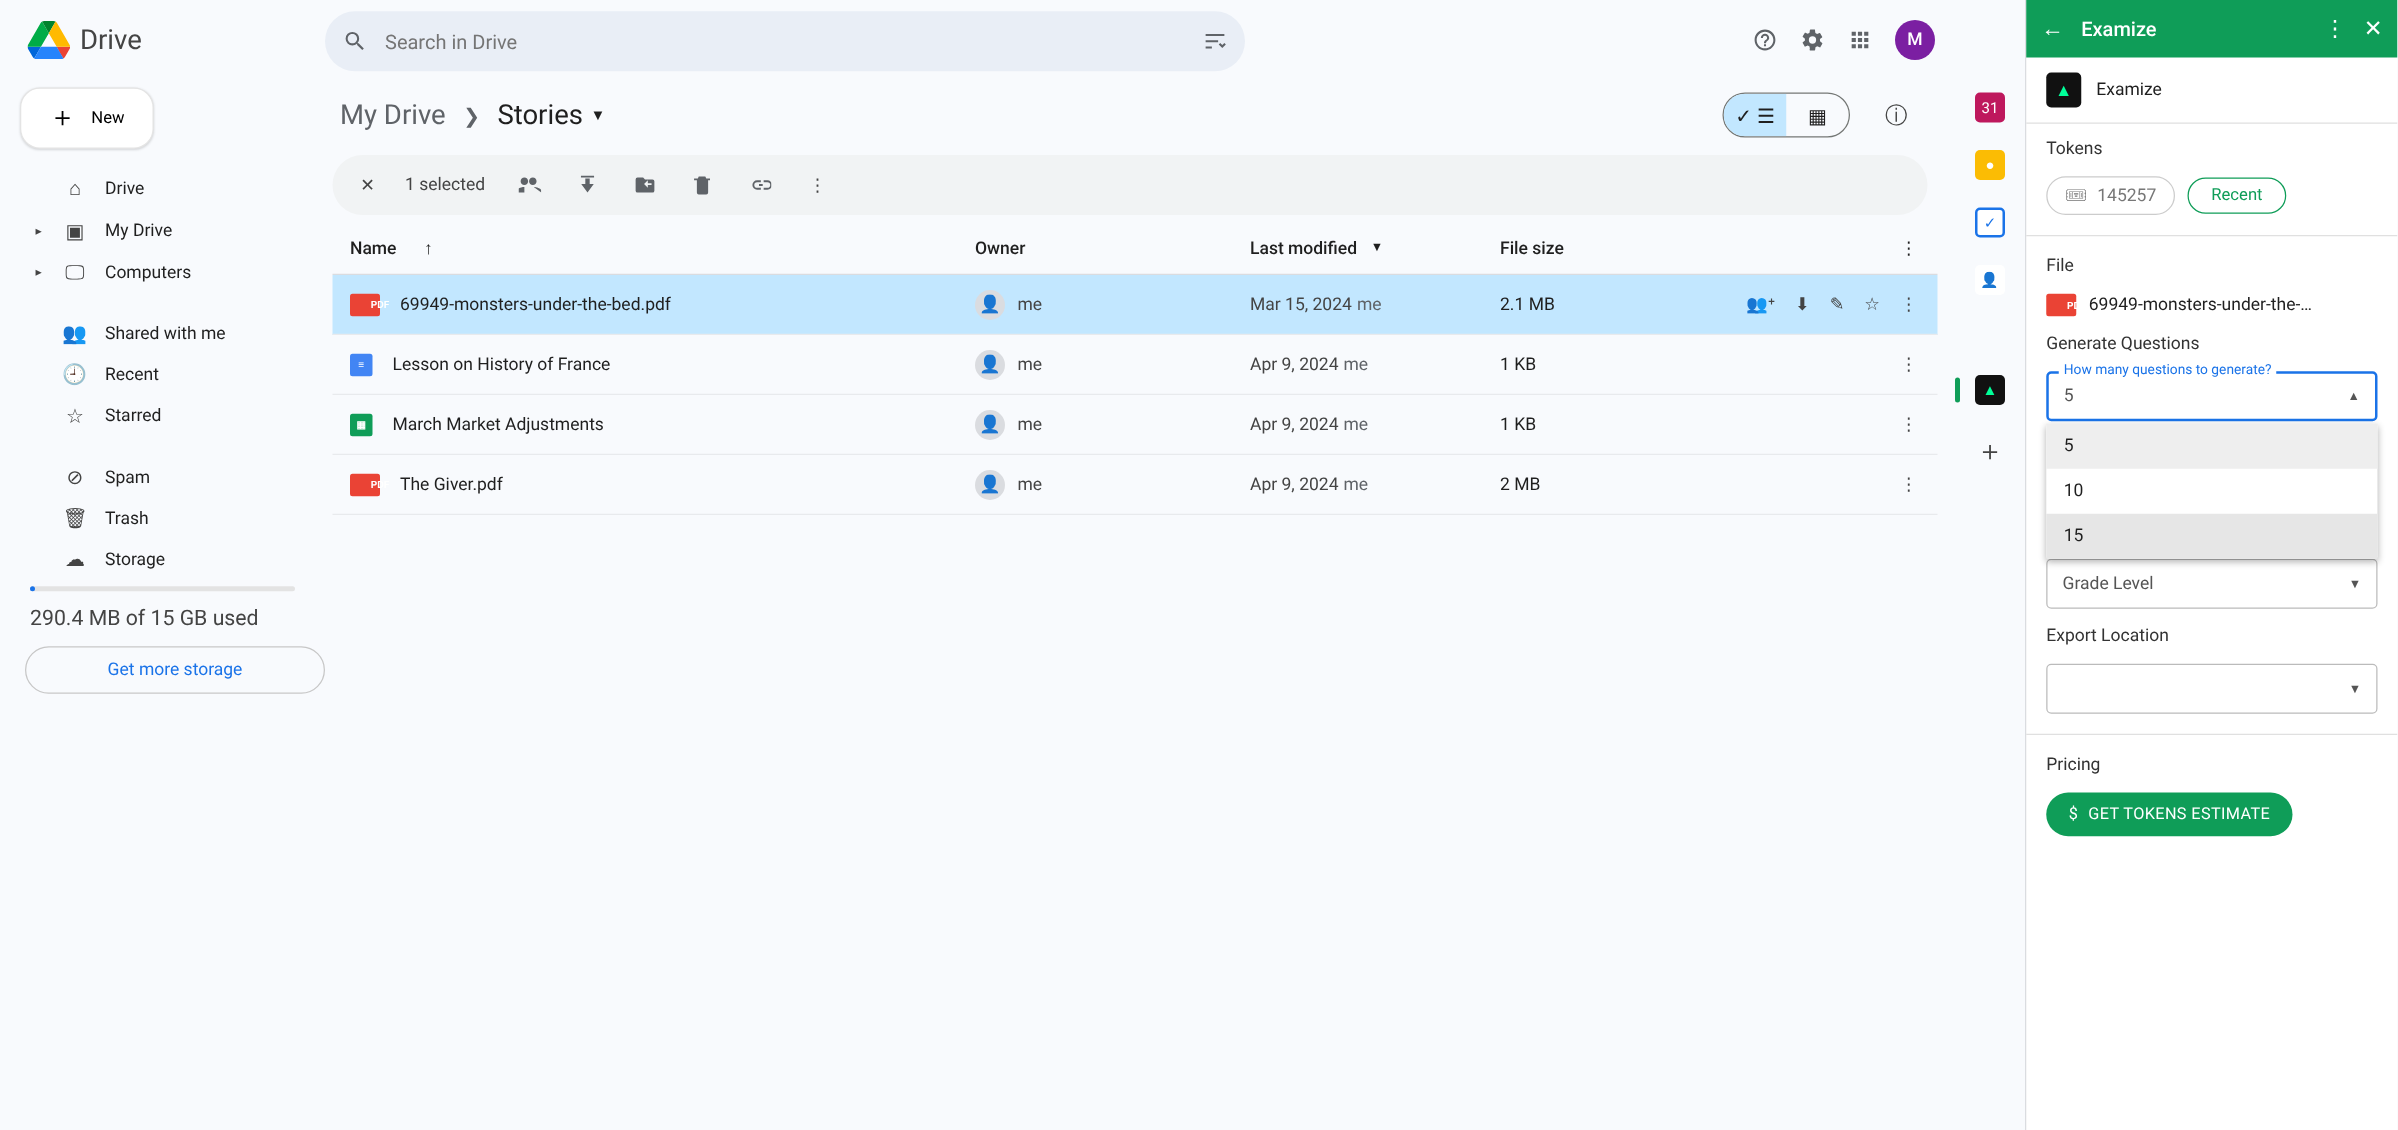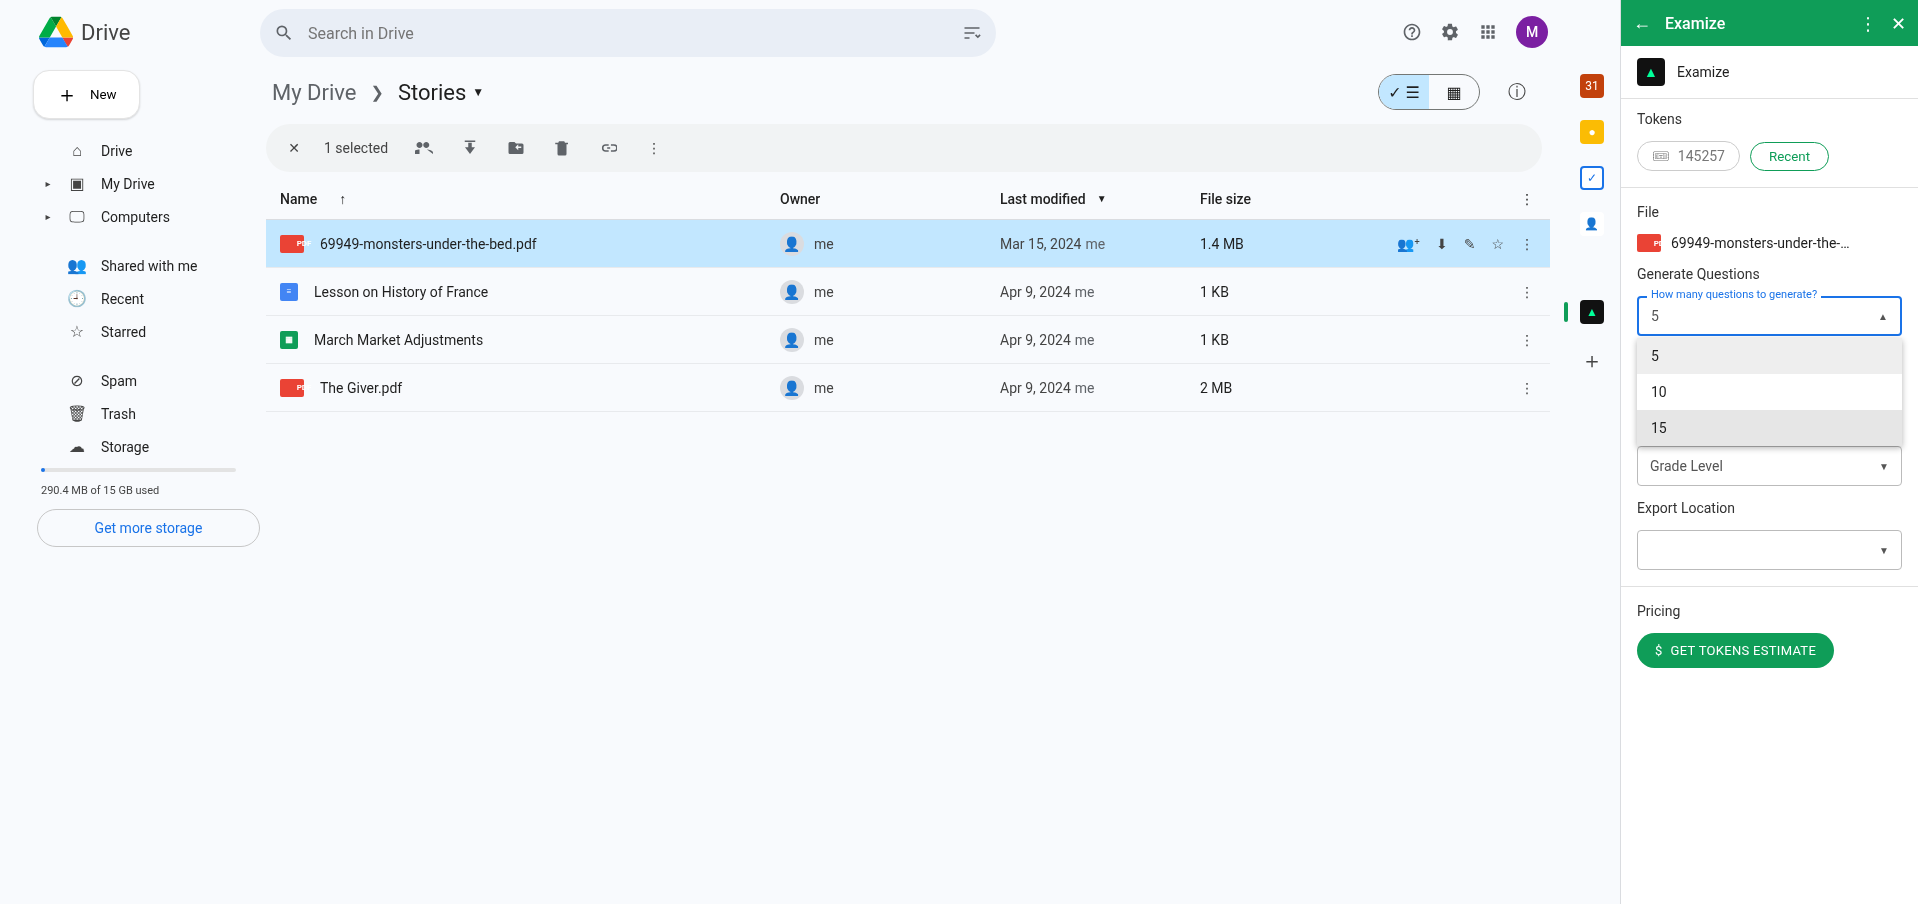--- a/index.html
+++ b/index.html
@@ -1,32 +1,32 @@
 <!DOCTYPE html>
 <html><head>
 <meta charset="utf-8">
 <style>
 * { margin:0; padding:0; box-sizing:border-box; font-family:"Google Sans",Roboto,Arial,sans-serif; }
 body { background:#f8fafd; color:#1f1f1f; font-size:14px; overflow:hidden; width:1918px; height:904px; }
 .app { display:flex; height:100%; }
 
 
-.sidebar { width:260px; padding:8px 0 0 33px; display:flex; flex-direction:column; }
+.sidebar { width:260px; padding:8px 0 0 16px; display:flex; flex-direction:column; }
 .logo-row { display:flex; align-items:center; gap:8px; height:48px; padding-left:6px; }
 .logo-text { font-size:22px; color:#444; }
 .new-btn { display:flex; align-items:center; gap:12px; background:#fff; border:1px solid #e4e4e4; border-radius:16px; padding:16px 22px; margin:14px 0 16px 0; box-shadow:0 1px 2px rgba(0,0,0,.15); width:fit-content; cursor:pointer; }
 .new-btn span.plus { font-size:22px; line-height:0; }
 .nav { display:flex; flex-direction:column; gap:2px; }
 .nav-item { display:flex; align-items:center; gap:14px; padding:6px 12px 6px 10px; border-radius:20px; cursor:pointer; color:#1f1f1f;}
 .nav-item .caret { width:10px; text-align:center; color:#444; font-size:10px;}
 .nav-item .ic { width:20px; text-align:center; font-size:16px; color:#444; }
 .nav-sep { height:14px; }
 .storage-bar { height:4px; background:#e3e3e3; border-radius:2px; margin:6px 24px 8px 8px; position:relative; }
 .storage-bar::before { content:""; position:absolute; left:0; top:0; bottom:0; width:2%; background:#1a73e8; border-radius:2px;}
-.storage-txt { font-size:11px; color:#444; padding:4px 0 12px 8px;}
+.storage-txt { font-size:17px; color:#444; padding:4px 0 12px 8px;}
 .get-storage { border:1px solid #c7c7c7; color:#1a73e8; background:transparent; border-radius:20px; padding:10px 18px; margin-left:4px; cursor:pointer; font-size:14px;}
 
 
 .main { flex:1; display:flex; flex-direction:column; min-width:0; }
 .topbar { display:flex; align-items:center; height:64px; padding:0 16px 0 0; gap:10px;}
 .search { flex:0 0 736px; display:flex; align-items:center; background:#e9eef6; border-radius:28px; height:48px; padding:0 14px; gap:14px; margin-top:2px;}
 .search input { flex:1; border:none; background:transparent; font-size:16px; outline:none; color:#444;}
 .sp { flex:1; }
 .top-icons { display:flex; align-items:center; gap:18px; color:#444;}
 .avatar { width:32px; height:32px; border-radius:50%; background:#7b1fa2; color:#fff; display:flex; align-items:center; justify-content:center; font-weight:500;}
@@ -279,21 +279,21 @@
             <div class="tr selected">
     <div class="name-cell">
       <div class="file-ic ic-pdf">PDF</div>
       <span>69949-monsters-under-the-bed.pdf</span>
     </div>
     <div class="owner-cell">
                 <div class="owner-av">👤</div>
                 <span>me</span>
               </div>
     <div class="lm-cell"><span>Mar 15, 2024</span><span class="who">me</span></div>
-    <div>1.4 MB</div>
+    <div>2.1 MB</div>
     <div class="actions-cell">
       <span class="hover-ic">👥⁺</span>
       <span class="hover-ic">⬇</span>
       <span class="hover-ic">✎</span>
       <span class="hover-ic">☆</span>
       <span>⋮</span>
     </div>
             </div>
             <div class="tr">
     <div class="name-cell">
@@ -342,21 +342,21 @@
 
       <span>⋮</span>
     </div>
             </div>
           </div>
       </div>
     </div>
   </div>
 
   <div class="rail">
-    <div class="r" style="background:#c2410c">31</div>
+    <div class="r" style="background:#be185d">31</div>
     <div class="r" style="background:#fbbc04">●</div>
     <div class="r" style="background:#fff;border:2px solid #1a73e8;color:#1a73e8">✓</div>
     <div class="r" style="background:#fff;color:#1a73e8">👤</div>
     <div style="height:20px"></div>
     <div class="r rail-active" style="background:#111;color:#0f9">▲</div>
     <div class="plus-r">＋</div>
   </div>
 
   <div class="panel">
     <div class="panel-hdr">

